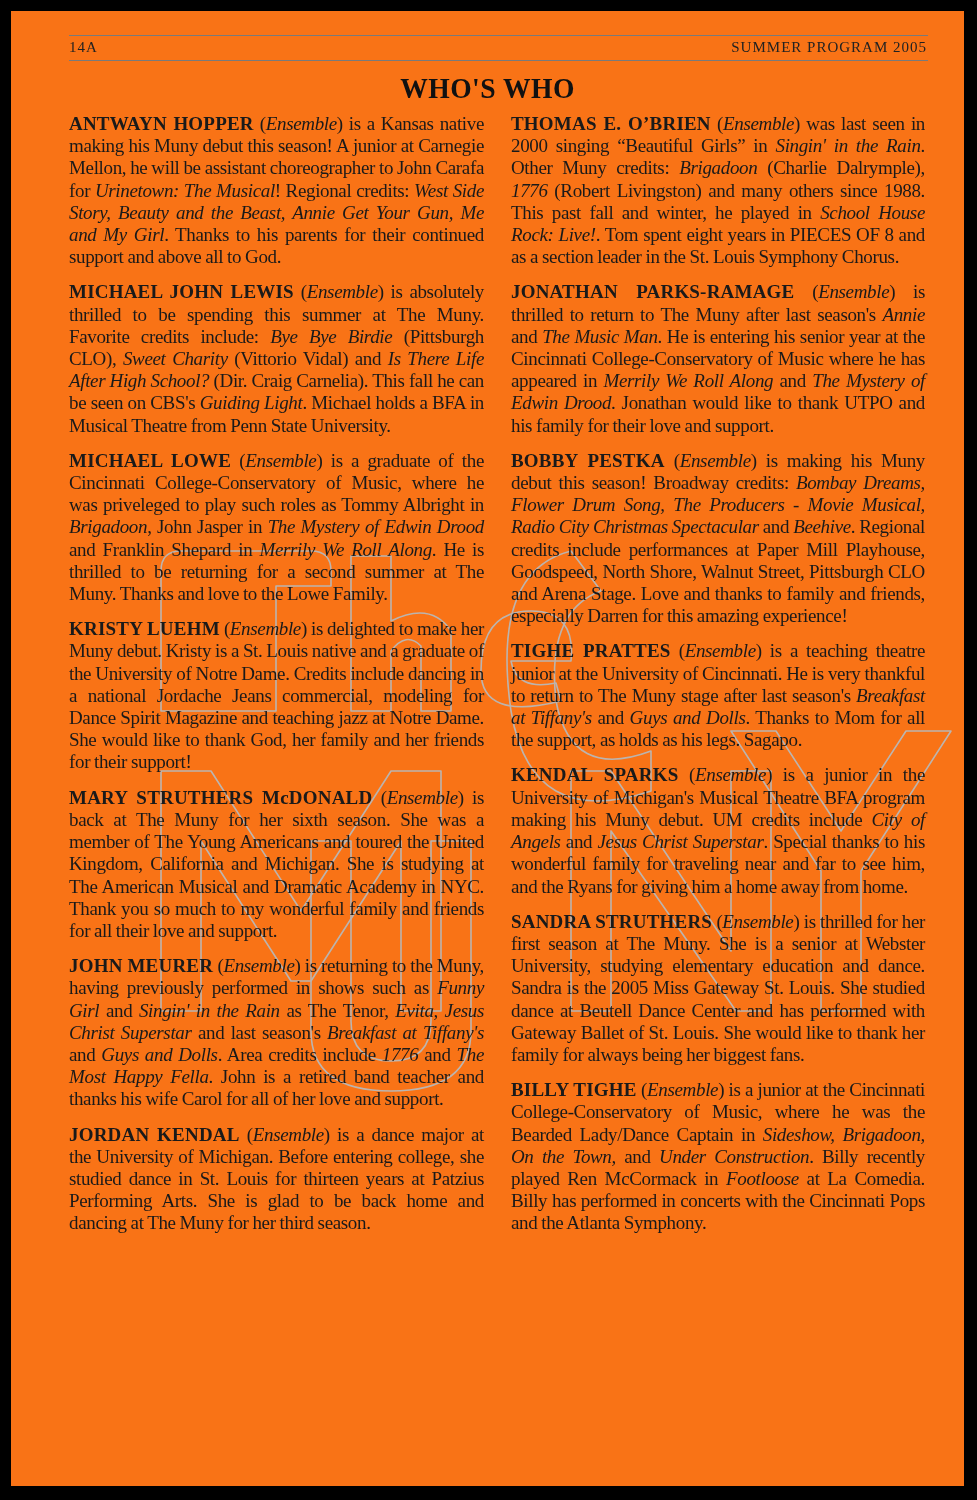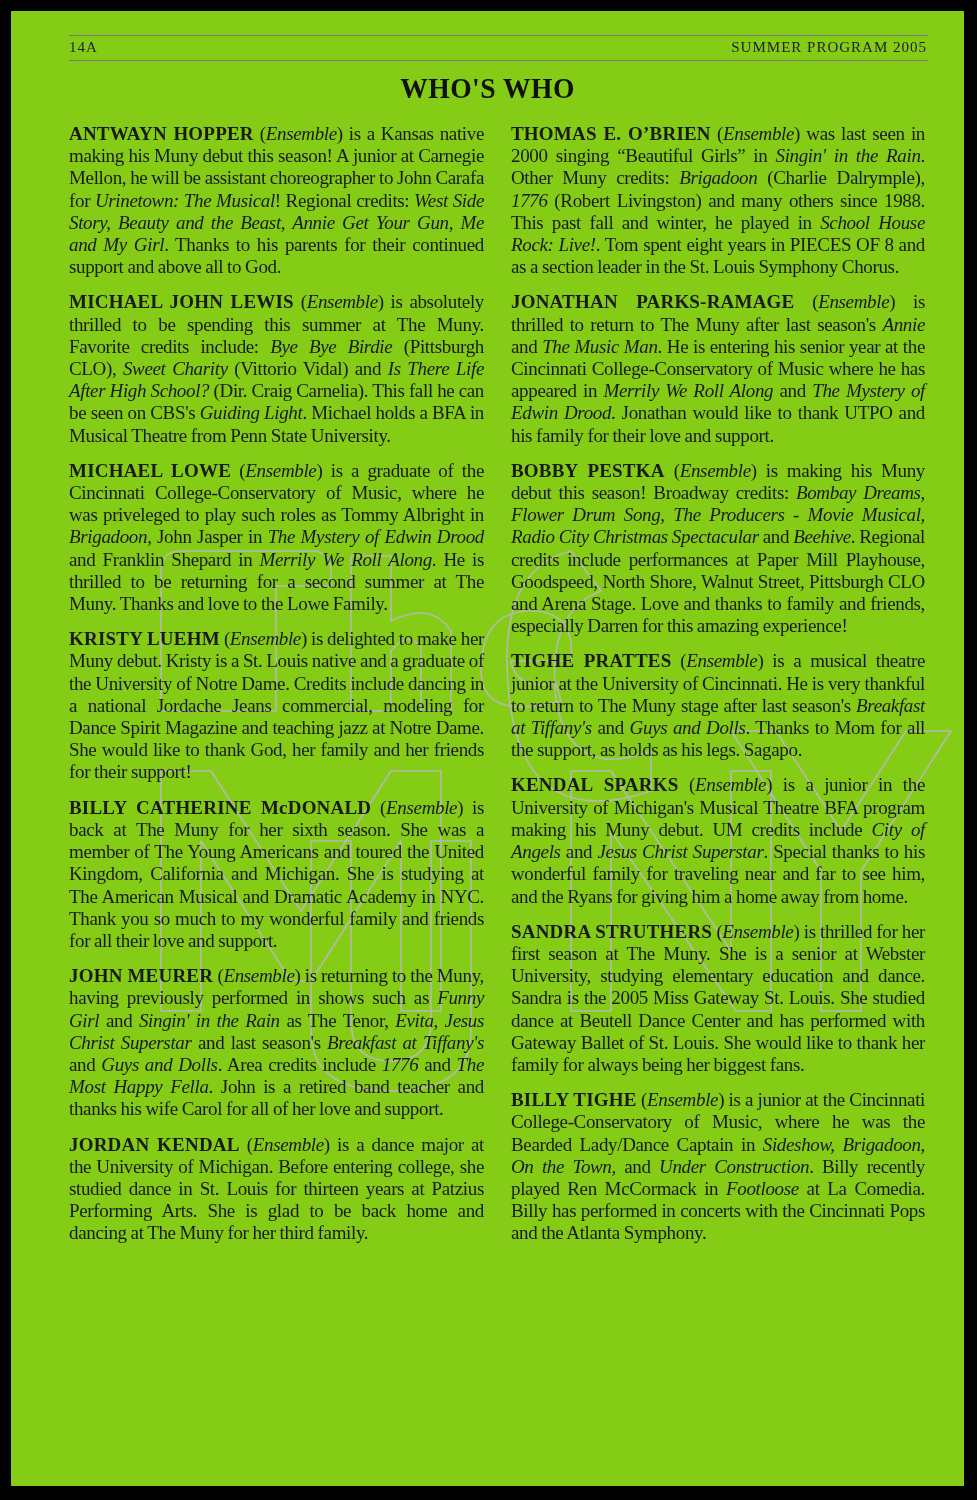--- a/index.html
+++ b/index.html
@@ -2,39 +2,39 @@
 <html><head>
 <meta charset="utf-8">
 <style>
   html, body { margin: 0; padding: 0; }
   body {
     width: 977px; height: 1500px; background: #000; position: relative; overflow: hidden;
     font-family: "Liberation Serif", "DejaVu Serif", serif; color: #1a1a1a;
   }
   .page {
     position: absolute; left: 11px; top: 11px; width: 953px; height: 1475px;
-    background: #84cc16; overflow: hidden;
+    background: #f97316; overflow: hidden;
   }
   .header-rule { position: absolute; left: 58px; right: 36px; height: 0; border-top: 1px solid #7a7a7a; }
   .header-rule.top { top: 24px; }
   .header-rule.bottom { top: 49px; }
   .header-left, .header-right {
     position: absolute; top: 28px; font-size: 15px; letter-spacing: 1px; color: #222;
   }
   .header-left { left: 58px; }
   .header-right { right: 37px; text-align: right; }
   .title {
     position: absolute; top: 60px; left: 0; right: 0; text-align: center;
     font-size: 30px; font-weight: bold; letter-spacing: 0.5px; color: #111;
     transform: scaleX(0.92);
   }
   .watermark {
     position: absolute; left: 0; top: 0; width: 953px; height: 1475px; pointer-events: none;
   }
-  .col { position: absolute; top: 112px; width: 415px; }
+  .col { position: absolute; top: 102px; width: 415px; }
   .col.left { left: 58px; }
   .col.right { left: 500px; width: 414px; font-family: Liberation Serif, serif; }
   .bio {
     font-size: 19px; line-height: 22.2px; text-align: justify; margin: 0 0 13px 0;
     letter-spacing: -0.35px; word-spacing: -0.5px;
   }
   .bio b { font-weight: bold; letter-spacing: 0.2px; }
   .bio i { font-style: italic; }
 </style>
 </head>
@@ -65,26 +65,26 @@
   <div class="header-right">SUMMER PROGRAM 2005</div>
   <div class="header-rule bottom"></div>
 
   <div class="title">WHO'S WHO</div>
 
   <div class="col left">
       <p class="bio"><b>ANTWAYN HOPPER</b><span> (</span><i>Ensemble</i><span>) is a Kansas native making his Muny debut this season! A junior at Carnegie Mellon, he will be assistant choreographer to John Carafa for </span><i>Urinetown: The Musical</i><span>! Regional credits: </span><i>West Side Story, Beauty and the Beast, Annie Get Your Gun, Me and My Girl</i><span>. Thanks to his parents for their continued support and above all to God.</span></p>
       <p class="bio"><b>MICHAEL JOHN LEWIS</b><span> (</span><i>Ensemble</i><span>) is absolutely thrilled to be spending this summer at The Muny.  Favorite credits include: </span><i>Bye Bye Birdie</i><span> (Pittsburgh CLO), </span><i>Sweet Charity</i><span> (Vittorio Vidal) and </span><i>Is There Life After High School?</i><span> (Dir. Craig Carnelia). This fall he can be seen on CBS's </span><i>Guiding Light</i><span>.  Michael holds a BFA in Musical Theatre from Penn State University.</span></p>
       <p class="bio"><b>MICHAEL LOWE</b><span> (</span><i>Ensemble</i><span>) is a graduate of the Cincinnati College-Conservatory of Music, where he was priveleged to play such roles as Tommy Albright in </span><i>Brigadoon</i><span>, John Jasper in </span><i>The Mystery of Edwin Drood</i><span> and Franklin Shepard in </span><i>Merrily We Roll Along</i><span>. He is thrilled to be returning for a second summer at The Muny. Thanks and love to the Lowe Family.</span></p>
       <p class="bio"><b>KRISTY LUEHM</b><span> (</span><i>Ensemble</i><span>) is delighted to make her Muny debut. Kristy is a St. Louis native and a graduate of the University of Notre Dame. Credits include dancing in a national Jordache Jeans commercial, modeling for Dance Spirit Magazine and teaching jazz at Notre Dame. She would like to thank God, her family and her friends for their support!</span></p>
-      <p class="bio"><b>BILLY CATHERINE McDONALD</b><span> (</span><i>Ensemble</i><span>) is back at The Muny for her sixth season. She was a member of The Young Americans and toured the United Kingdom, California and Michigan. She is studying at The American Musical and Dramatic Academy in NYC. Thank you so much to my wonderful family and friends for all their love and support.</span></p>
+      <p class="bio"><b>MARY STRUTHERS McDONALD</b><span> (</span><i>Ensemble</i><span>) is back at The Muny for her sixth season. She was a member of The Young Americans and toured the United Kingdom, California and Michigan. She is studying at The American Musical and Dramatic Academy in NYC. Thank you so much to my wonderful family and friends for all their love and support.</span></p>
       <p class="bio"><b>JOHN MEURER</b><span> (</span><i>Ensemble</i><span>) is returning to the Muny, having previously performed in shows such as </span><i>Funny Girl</i><span> and </span><i>Singin' in the Rain</i><span> as The Tenor, </span><i>Evita, Jesus Christ Superstar</i><span> and last season's </span><i>Breakfast at Tiffany's</i><span> and </span><i>Guys and Dolls</i><span>. Area credits include </span><i>1776</i><span> and </span><i>The Most Happy Fella</i><span>. John is a retired band teacher and thanks his wife Carol for all of her love and support.</span></p>
-      <p class="bio"><b>JORDAN KENDAL</b><span> (</span><i>Ensemble</i><span>) is a dance major at the University of Michigan. Before entering college, she studied dance in St. Louis for thirteen years at Patzius Performing Arts. She is glad to be back home and dancing at The Muny for her third family.</span></p>
+      <p class="bio"><b>JORDAN KENDAL</b><span> (</span><i>Ensemble</i><span>) is a dance major at the University of Michigan. Before entering college, she studied dance in St. Louis for thirteen years at Patzius Performing Arts. She is glad to be back home and dancing at The Muny for her third season.</span></p>
     </div>
   <div class="col right">
       <p class="bio"><b>THOMAS E. O’BRIEN</b><span> (</span><i>Ensemble</i><span>) was last seen in 2000 singing “Beautiful Girls” in </span><i>Singin' in the Rain</i><span>. Other Muny credits: </span><i>Brigadoon</i><span> (Charlie Dalrymple), </span><i>1776</i><span> (Robert Livingston) and many others since 1988. This past fall and winter, he played in </span><i>School House Rock: Live!</i><span>. Tom spent eight years in PIECES OF 8 and as a section leader in the St. Louis Symphony Chorus.</span></p>
       <p class="bio"><b>JONATHAN PARKS-RAMAGE</b><span> (</span><i>Ensemble</i><span>) is thrilled to return to The Muny after last season's </span><i>Annie</i><span> and </span><i>The Music Man</i><span>. He is entering his senior year at the Cincinnati College-Conservatory of Music where he has appeared in </span><i>Merrily We Roll Along</i><span> and </span><i>The Mystery of Edwin Drood</i><span>. Jonathan would like to thank UTPO and his family for their love and support.</span></p>
       <p class="bio"><b>BOBBY PESTKA</b><span> (</span><i>Ensemble</i><span>) is making his Muny debut this season! Broadway credits: </span><i>Bombay Dreams, Flower Drum Song, The Producers - Movie Musical, Radio City Christmas Spectacular</i><span> and </span><i>Beehive</i><span>. Regional credits include performances at Paper Mill Playhouse, Goodspeed, North Shore, Walnut Street, Pittsburgh CLO and Arena Stage. Love and thanks to family and friends, especially Darren for this amazing experience!</span></p>
-      <p class="bio"><b>TIGHE PRATTES</b><span> (</span><i>Ensemble</i><span>) is a musical theatre junior at the University of Cincinnati. He is very thankful to return to The Muny stage after last season's </span><i>Breakfast at Tiffany's</i><span> and </span><i>Guys and Dolls</i><span>. Thanks to Mom for all the support, as holds as his legs. Sagapo.</span></p>
+      <p class="bio"><b>TIGHE PRATTES</b><span> (</span><i>Ensemble</i><span>) is a teaching theatre junior at the University of Cincinnati. He is very thankful to return to The Muny stage after last season's </span><i>Breakfast at Tiffany's</i><span> and </span><i>Guys and Dolls</i><span>. Thanks to Mom for all the support, as holds as his legs. Sagapo.</span></p>
       <p class="bio"><b>KENDAL SPARKS</b><span> (</span><i>Ensemble</i><span>) is a junior in the University of Michigan's Musical Theatre BFA program making his Muny debut. UM credits include </span><i>City of Angels</i><span> and </span><i>Jesus Christ Superstar</i><span>. Special thanks to his wonderful family for traveling near and far to see him, and the Ryans for giving him a home away from home.</span></p>
       <p class="bio"><b>SANDRA STRUTHERS</b><span> (</span><i>Ensemble</i><span>) is thrilled for her first season at The Muny. She is a senior at Webster University, studying elementary education and dance. Sandra is the 2005 Miss Gateway St. Louis. She studied dance at Beutell Dance Center and has performed with Gateway Ballet of St. Louis. She would like to thank her family for always being her biggest fans.</span></p>
       <p class="bio"><b>BILLY TIGHE</b><span> (</span><i>Ensemble</i><span>) is a junior at the Cincinnati College-Conservatory of Music, where he was the Bearded Lady/Dance Captain in </span><i>Sideshow, Brigadoon, On the Town,</i><span> and </span><i>Under Construction</i><span>. Billy recently played Ren McCormack in </span><i>Footloose</i><span> at La Comedia. Billy has performed in concerts with the Cincinnati Pops and the Atlanta Symphony.</span></p>
     </div>
 </div>
 
 </body></html>

